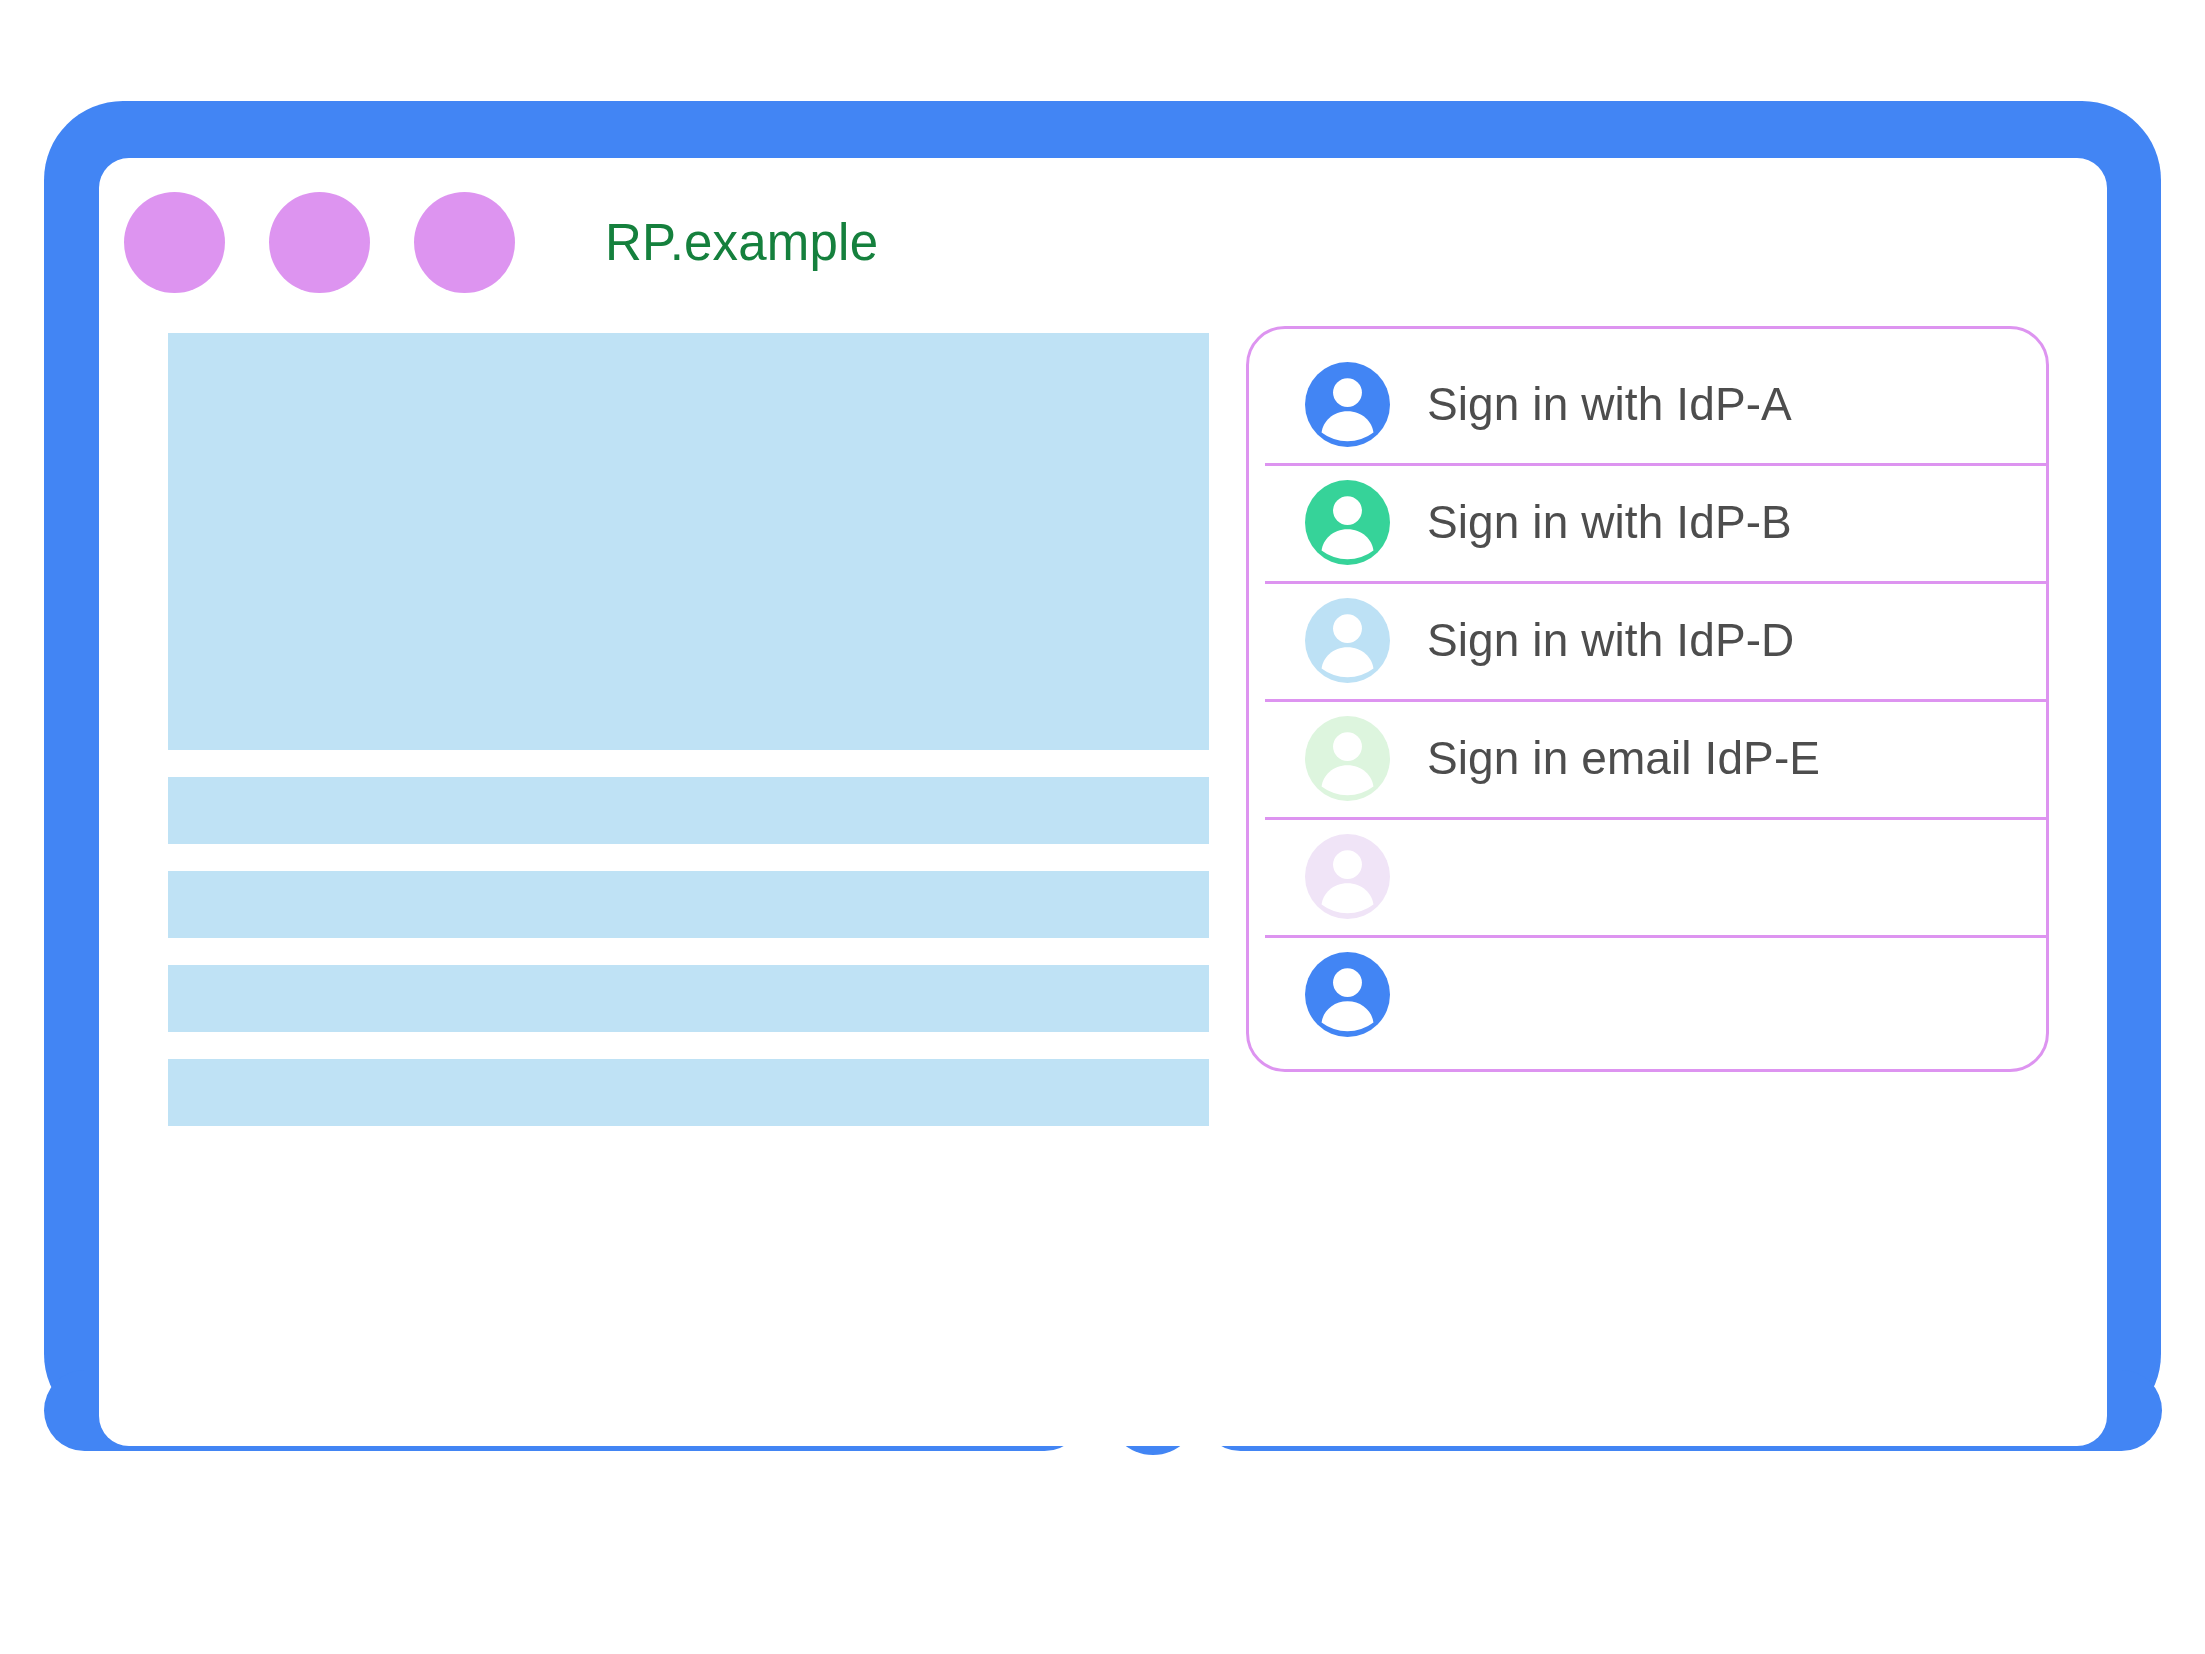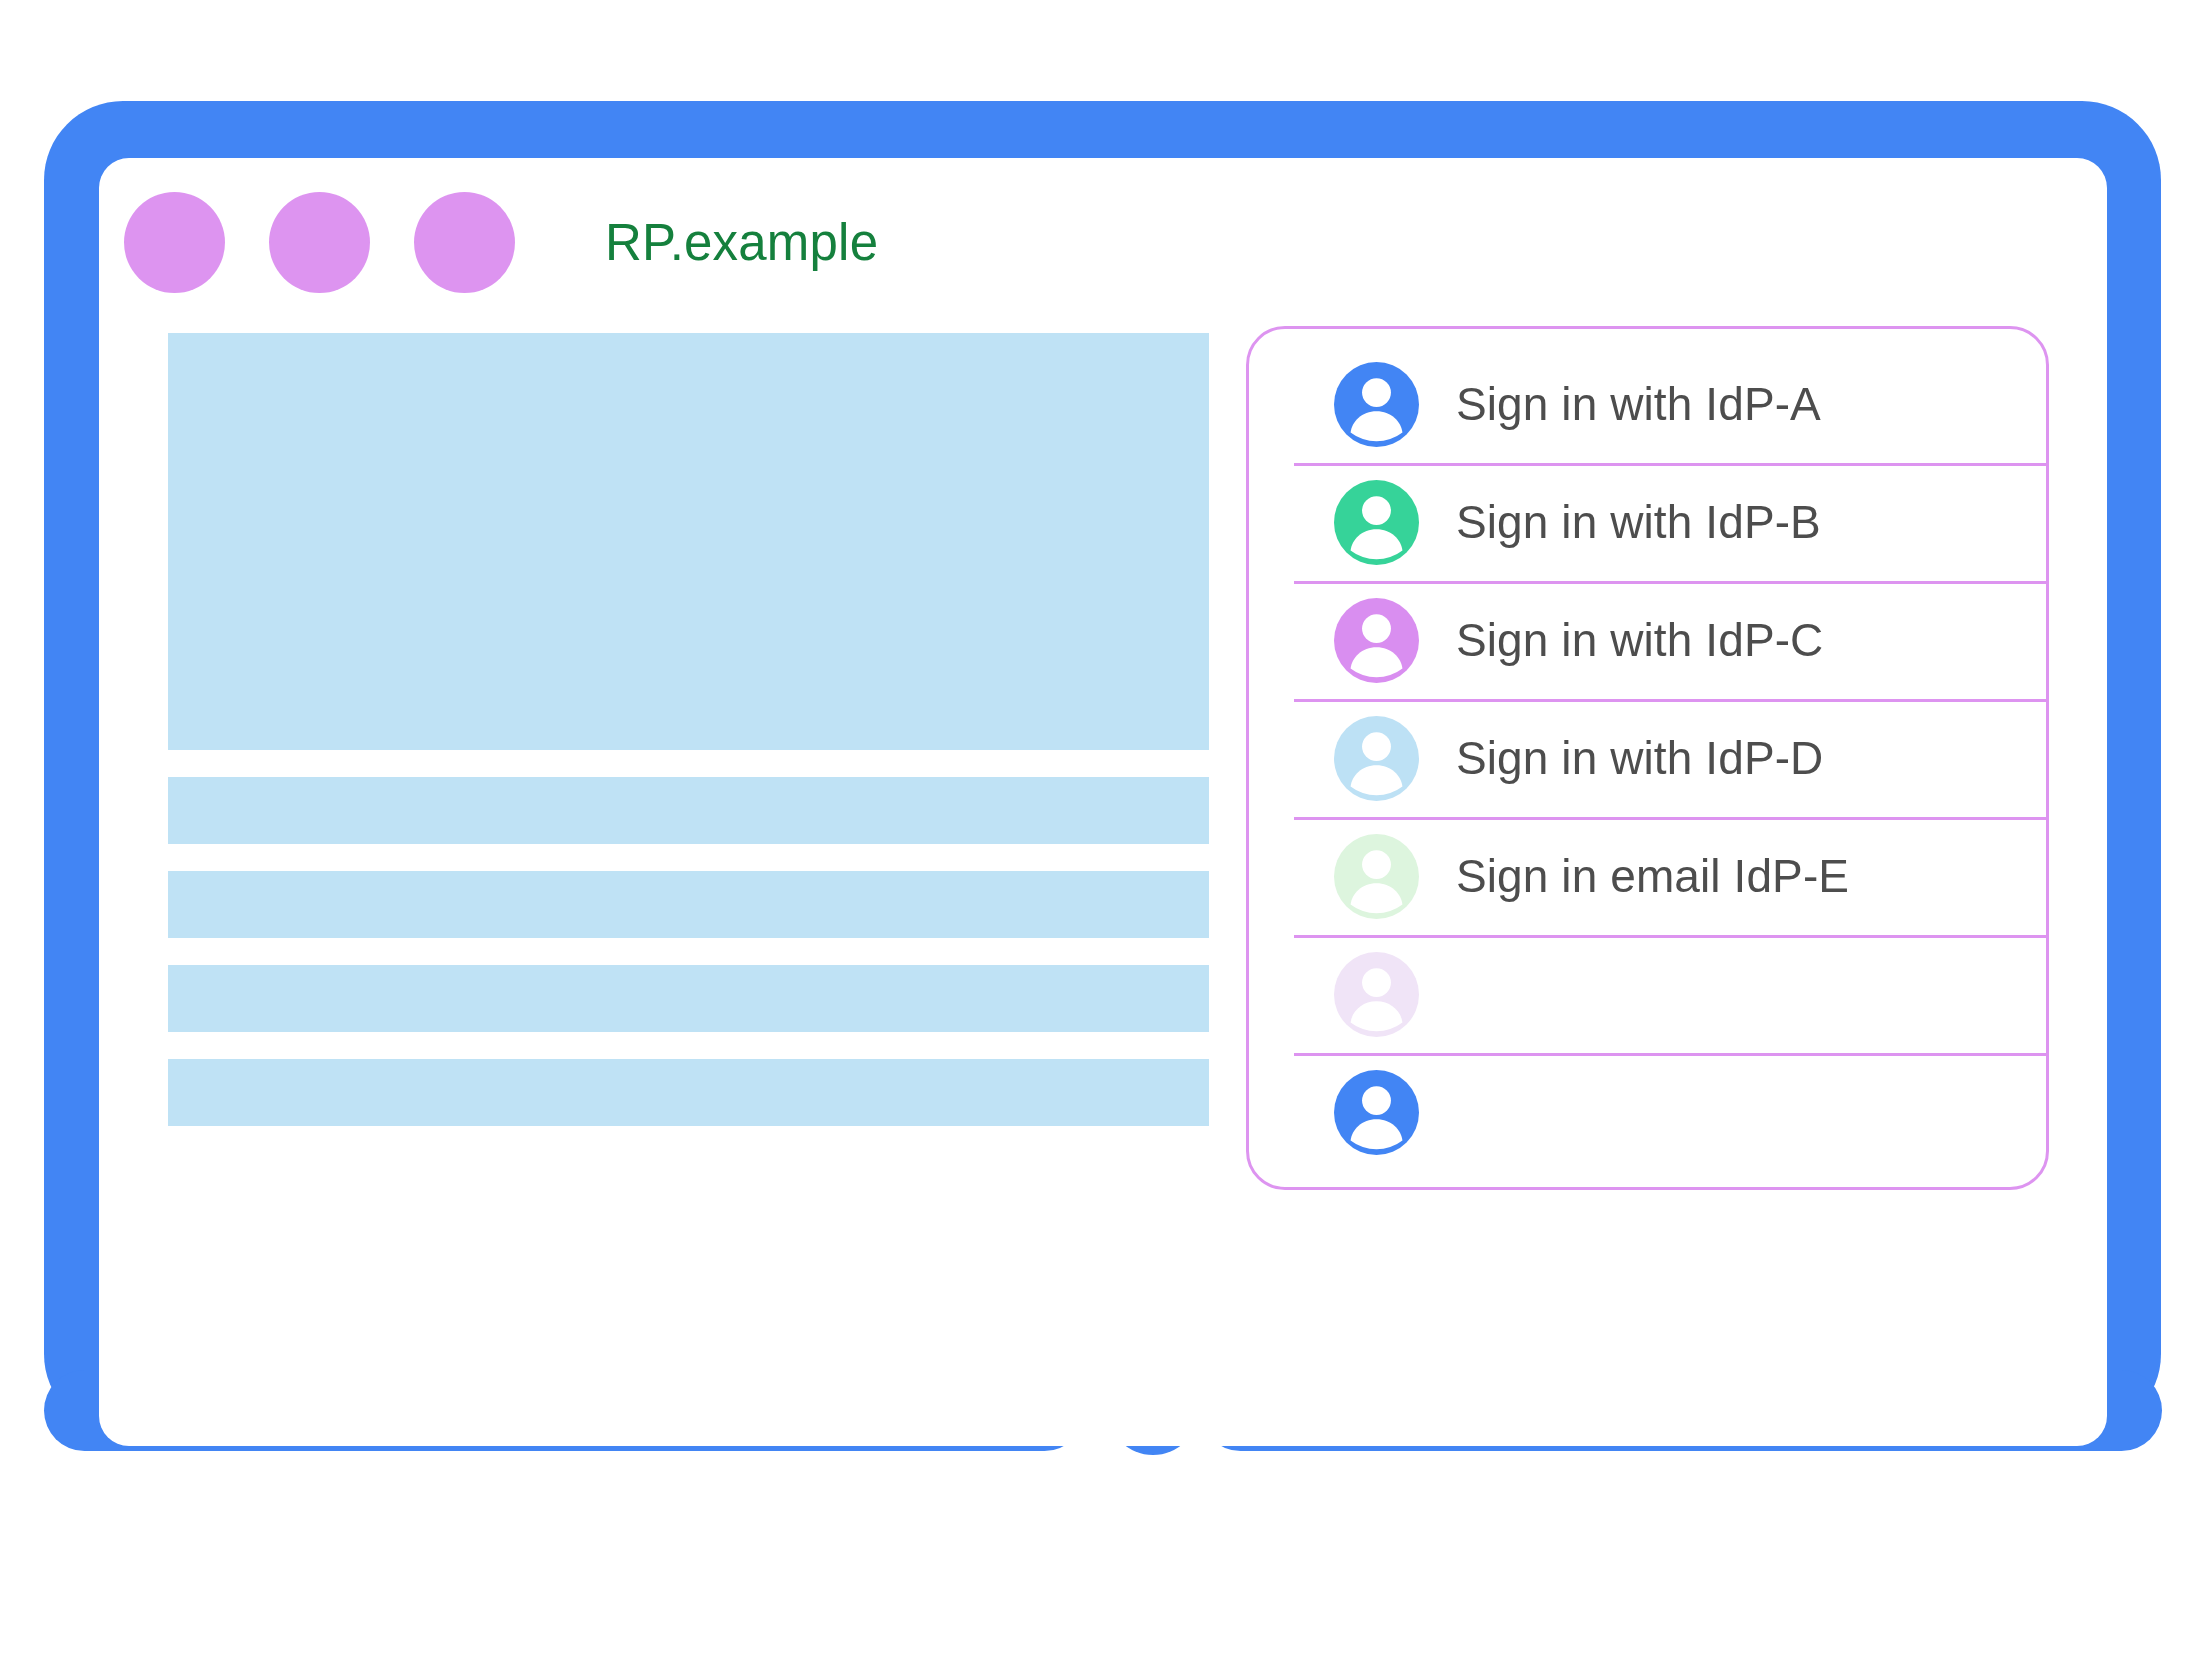--- a/index.html
+++ b/index.html
@@ -120,21 +120,20 @@
     padding-bottom: 16px;
   }
   .chooser-row {
     display: flex;
     align-items: center;
     height: 118px;
     padding-left: 56px;
     box-sizing: border-box;
     position: relative;
     cursor: pointer;
-    margin-left: 29px;
   }
   .chooser-row + .chooser-row::before {
     content: "";
     position: absolute;
     left: 16px;
     right: 0;
     top: 0;
     height: 2.6px;
     background: #dd94f0;
   }
@@ -190,28 +189,20 @@
         <div class="chooser-row">
           <svg class="avatar" viewBox="0 0 100 100">
             <circle cx="50" cy="50" r="50" fill="#36d399"></circle>
             <circle cx="50" cy="36" r="17" fill="#ffffff"></circle>
             <path d="M50 58 C 33 58 21 70 19.5 83 A 50 50 0 0 0 80.5 83 C 79 70 67 58 50 58 Z" fill="#ffffff"></path>
           </svg>
           <span class="row-label">Sign in with IdP-B</span>
         </div>
         <div class="chooser-row">
           <svg class="avatar" viewBox="0 0 100 100">
-            <circle cx="50" cy="50" r="50" fill="#d98ef0"></circle>
-            <circle cx="50" cy="36" r="17" fill="#ffffff"></circle>
-            <path d="M50 58 C 33 58 21 70 19.5 83 A 50 50 0 0 0 80.5 83 C 79 70 67 58 50 58 Z" fill="#ffffff"></path>
-          </svg>
-          <span class="row-label">Sign in with IdP-C</span>
-        </div>
-        <div class="chooser-row">
-          <svg class="avatar" viewBox="0 0 100 100">
             <circle cx="50" cy="50" r="50" fill="#bde1f5"></circle>
             <circle cx="50" cy="36" r="17" fill="#ffffff"></circle>
             <path d="M50 58 C 33 58 21 70 19.5 83 A 50 50 0 0 0 80.5 83 C 79 70 67 58 50 58 Z" fill="#ffffff"></path>
           </svg>
           <span class="row-label">Sign in with IdP-D</span>
         </div>
         <div class="chooser-row">
           <svg class="avatar" viewBox="0 0 100 100">
             <circle cx="50" cy="50" r="50" fill="#ddf5de"></circle>
             <circle cx="50" cy="36" r="17" fill="#ffffff"></circle>

